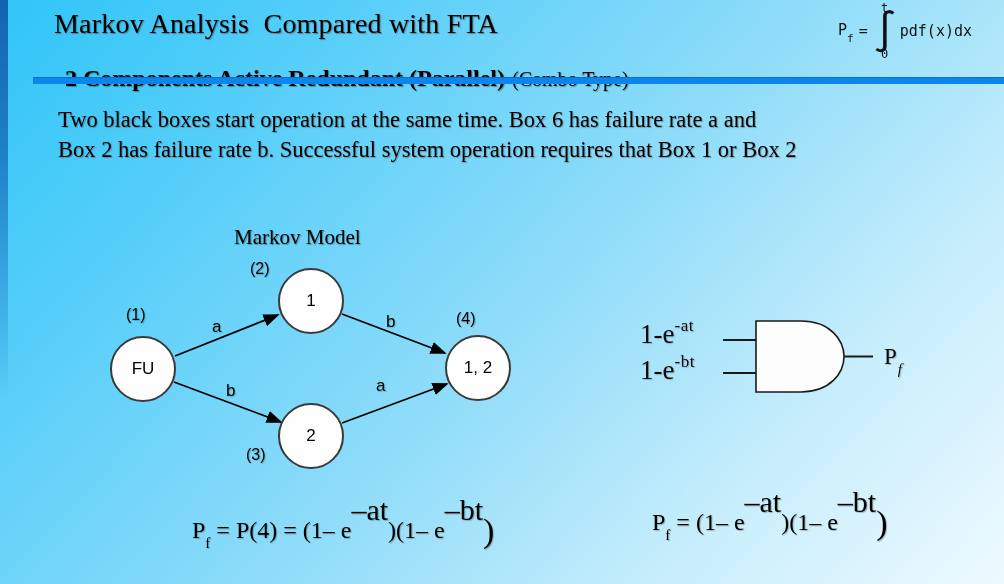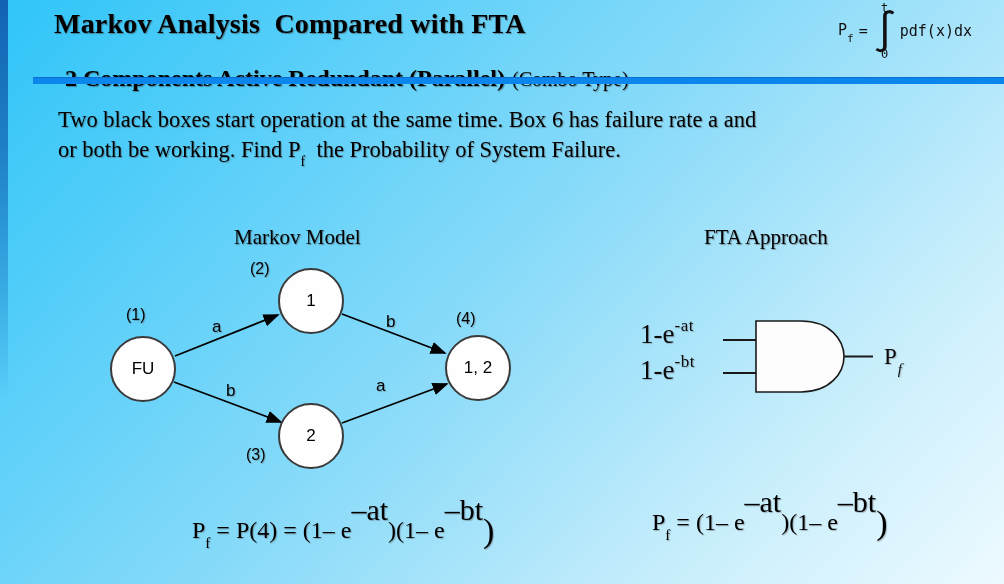--- a/index.html
+++ b/index.html
@@ -6,21 +6,21 @@
   .slide{
     position:relative;width:1004px;height:584px;overflow:hidden;
     background:linear-gradient(133deg,#30c5f8 0%,#55cef9 22%,#8edcf9 52%,#c8eefc 78%,#edfaff 100%);
     font-family:"Liberation Serif",serif;color:#000;
   }
   .left-strip{
     position:absolute;left:0;top:0;width:8px;height:420px;
     background:linear-gradient(to bottom,#1263b2 0%,#1e7fc6 35%,rgba(80,190,240,0) 95%);
   }
   .title{
-    position:absolute;left:54px;top:8px;font-size:28px;font-weight:bold;
+    position:absolute;left:54px;top:8px;font-size:28px;font-weight:normal;
     white-space:pre;letter-spacing:.2px;
     text-shadow:1px 1px 1px rgba(60,60,60,.5);
   }
   .subtitle{position:absolute;left:49px;top:47px;white-space:pre;text-shadow:1px 1px 1px rgba(60,60,60,.5);}
   .subtitle-main{font-size:24px;font-weight:bold;}
   .subtitle-note{font-size:20px;margin-left:7px;}
   .rule{position:absolute;left:33px;right:0;top:77px;height:6px;background:#0a86ec;border-top:1px solid #0b6fd2;}
   .integral{
     position:absolute;left:838px;top:2px;display:flex;align-items:center;
     font-family:"DejaVu Sans Mono","Liberation Mono",monospace;font-size:15px;color:#111;
@@ -88,25 +88,24 @@
       <span class="int-glyph">∫</span>
       <span class="int-lower">0</span>
     </span>
     <span class="int-body">pdf(x)dx</span>
   </div>
 
   <div class="rule"></div>
 
   <div class="intro">
     <div>Two black boxes start operation at the same time. Box 6 has failure rate a and</div>
-    <div><span class="pre">or both be working. Find P</span><sub>f</sub><span class="pre">  the Probability of System Failure.</span></div>
+    <div>Box 2 has failure rate b. Successful system operation requires that Box 1 or Box 2</div>
   </div>
 
   <div class="sec-heading markov-heading">Markov Model</div>
-  <div class="sec-heading fta-heading">FTA Approach</div>
 
   <svg class="arrows" width="1004" height="584" viewBox="0 0 1004 584">
     <defs>
       <marker id="ah" markerWidth="10" markerHeight="8" refX="8" refY="3.5" orient="auto">
         <path d="M0,0 L9,3.5 L0,7 Z" fill="#000"></path>
       </marker>
     </defs>
     <line x1="175" y1="356" x2="278" y2="315" stroke="#000" stroke-width="1.8" marker-end="url(#ah)"></line>
     <line x1="174" y1="382" x2="281" y2="422" stroke="#000" stroke-width="1.8" marker-end="url(#ah)"></line>
     <line x1="342" y1="314" x2="445" y2="353" stroke="#000" stroke-width="1.8" marker-end="url(#ah)"></line>

